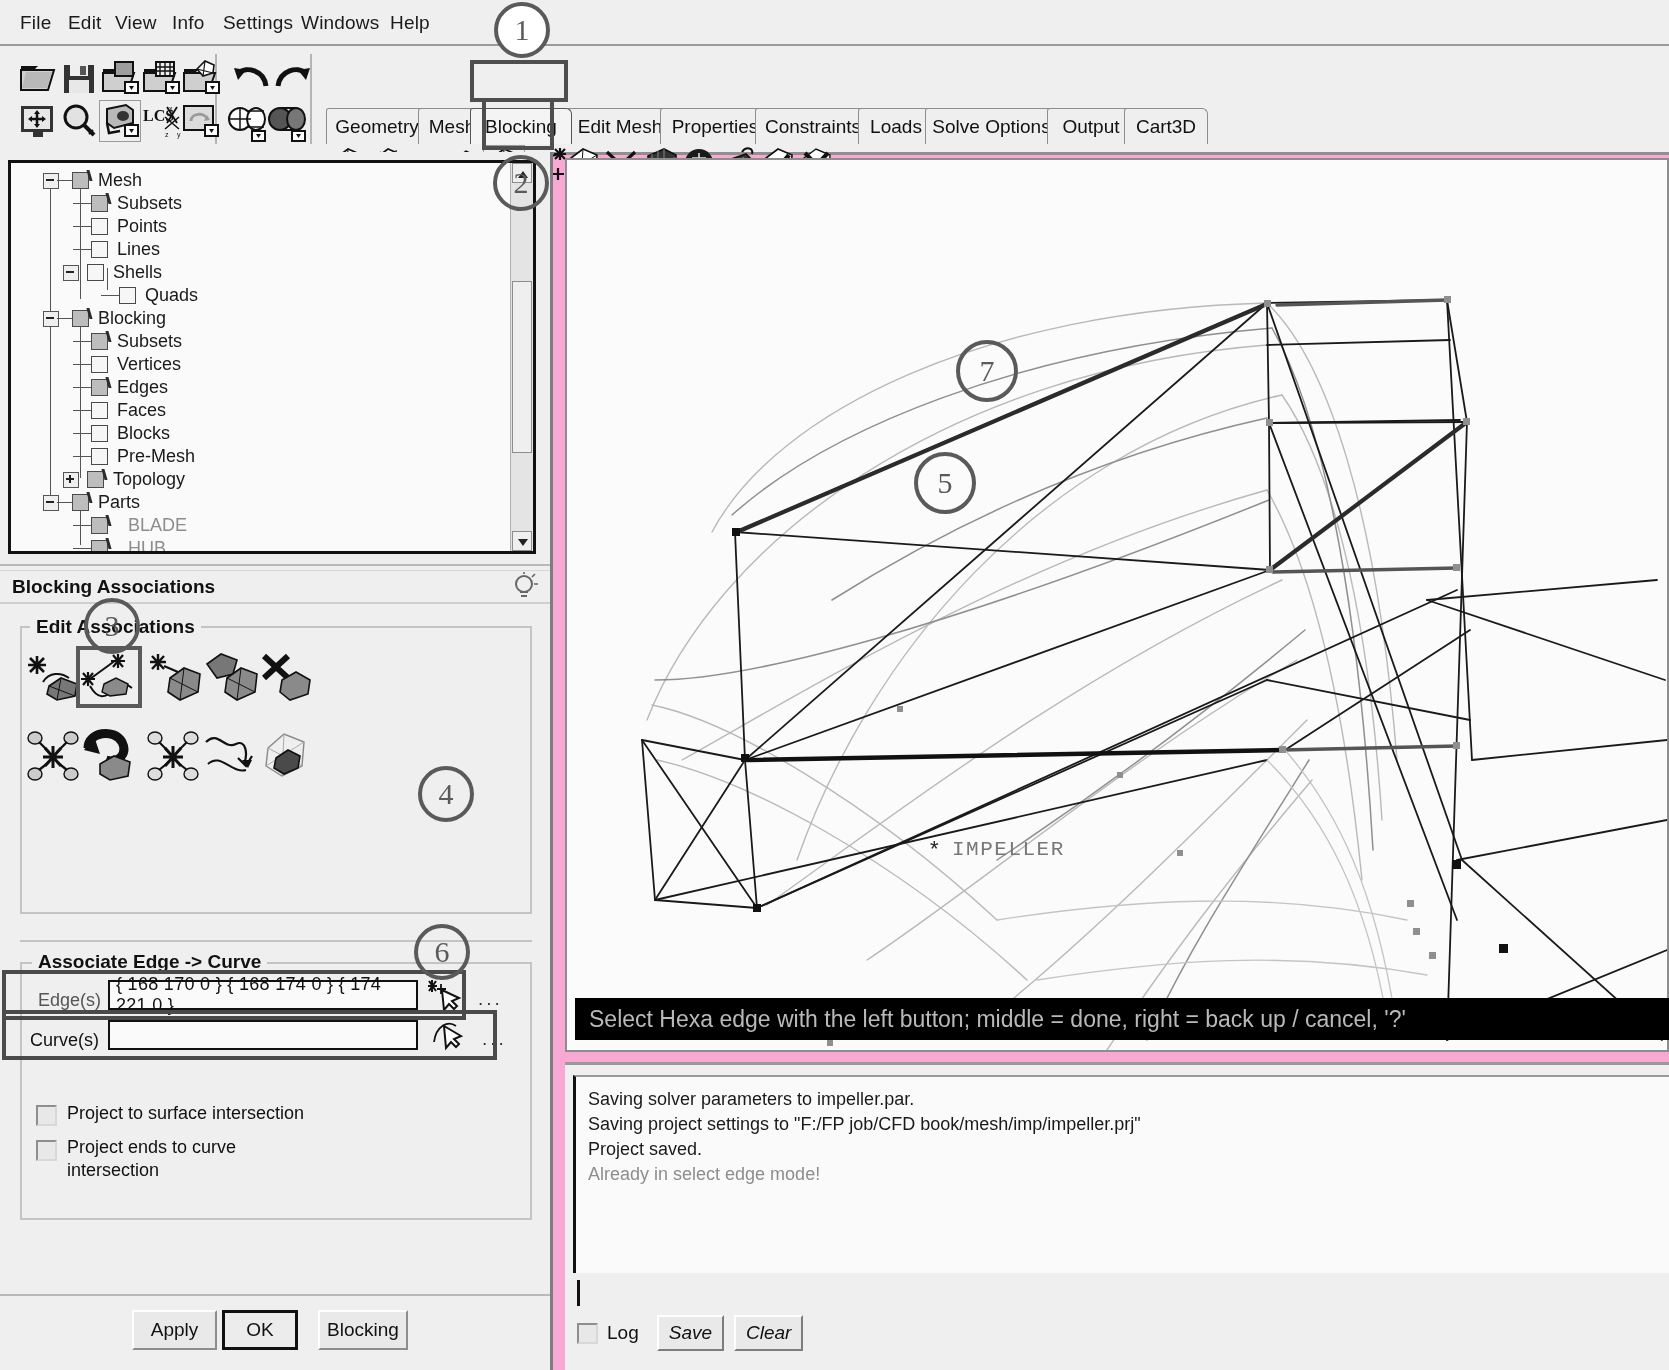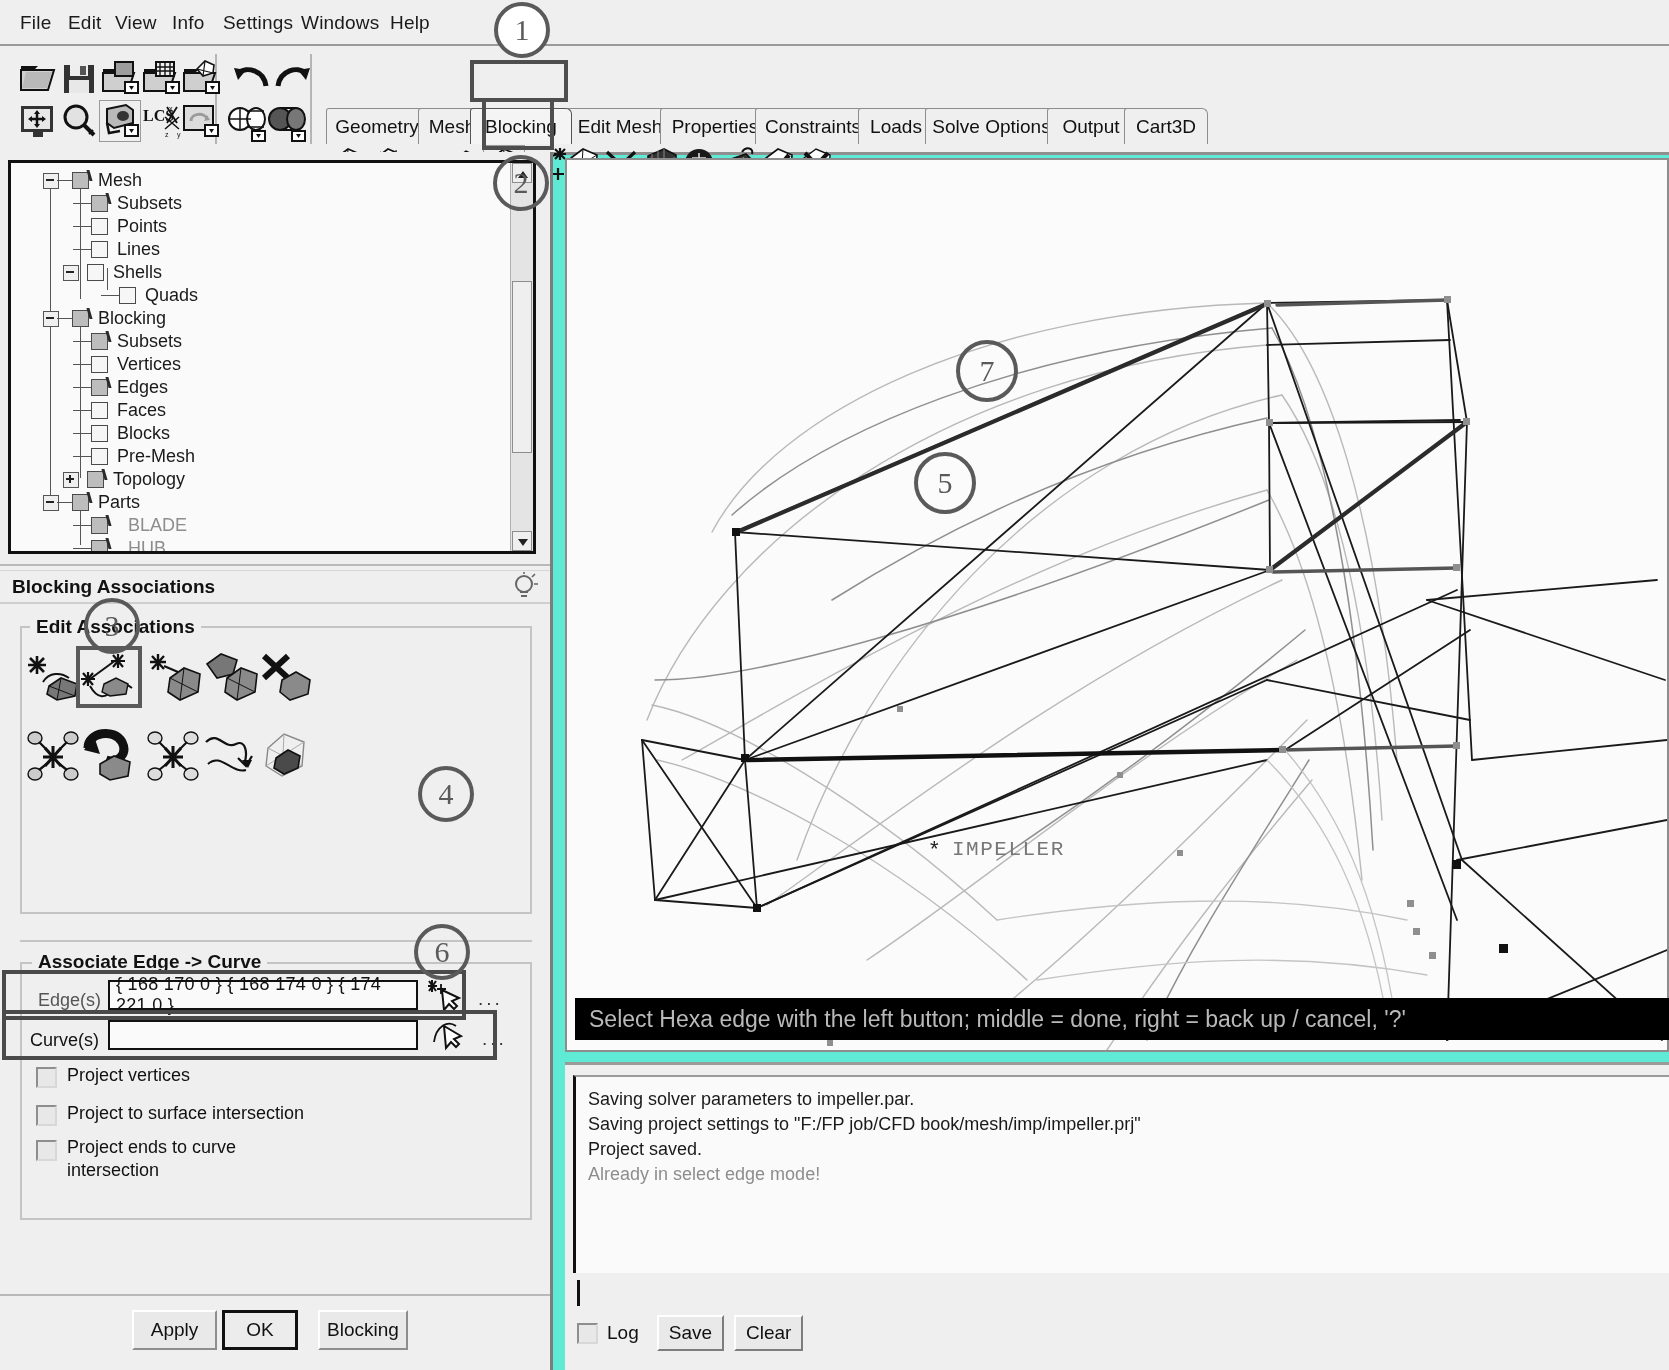--- a/index.html
+++ b/index.html
@@ -1,20 +1,20 @@
 <!DOCTYPE html>
 <html><head>
 <meta charset="utf-8">
 <style>
   html,body{margin:0;padding:0;background:#fff;}
   body{width:1669px;height:1370px;position:relative;overflow:hidden;
        font-family:"Liberation Sans",sans-serif;color:#000;}
 
   
-  .app{position:absolute;inset:0;background:#5eead4;}
+  .app{position:absolute;inset:0;background:#f9a8d4;}
 
   
   .menubar{position:absolute;left:0;top:0;width:1669px;height:44px;
            background:#efefef;border-bottom:2px solid #9a9a9a;}
   .menu-item{position:absolute;top:12px;font-size:19px;color:#1a1a1a;
              letter-spacing:.2px;cursor:default;white-space:nowrap;}
 
   
   .toolbar{position:absolute;left:0;top:46px;width:1669px;height:106px;
            background:#efefef;border-bottom:3px solid #8f8f8f;}
@@ -118,21 +118,21 @@
           border-left:3px solid #111;border-top:2px solid #9a9a9a;box-sizing:border-box;padding:10px 0 0 12px;}
   .logline{font-size:18px;color:#1a1a1a;line-height:25px;white-space:nowrap;}
   .logline.dim{color:#8d8d8d;}
   .caret{position:absolute;left:12px;top:215px;width:3px;height:26px;background:#111;}
   .logbtnrow{position:absolute;left:12px;top:250px;display:flex;align-items:center;}
   .logchk{width:17px;height:17px;border:2px solid #8e8e8e;border-right-color:#d8d8d8;
           border-bottom-color:#d8d8d8;background:#e8e8e8;margin-right:9px;}
   .logchk-label{font-size:19px;color:#111;margin-right:18px;}
   .sbtn{height:36px;background:#e9e9e9;border:2px solid #fff;border-right-color:#7d7d7d;
         border-bottom-color:#7d7d7d;box-sizing:border-box;display:flex;align-items:center;
-        justify-content:center;font-size:19px;color:#111;padding:0 10px;margin-right:10px;}
+        justify-content:center;font-size:19px;color:#111;padding:0 10px;margin-right:10px;font-style:italic;}
 
   
   .callout{position:absolute;border:4px solid #5a5a5a;border-radius:50%;
            display:flex;align-items:center;justify-content:center;
            font-family:"Liberation Serif",serif;font-size:30px;color:#5a5a5a;
            background:transparent;z-index:20;}
   .callout.onwhite{background:#fff;}
 </style>
 </head>
 <body>
@@ -615,24 +615,20 @@
     <div class="fld" style="left:108px;top:868px;width:310px;height:30px"></div>
     <div class="tbtn" style="left:432px;top:864px;width:38px;height:38px">
       <svg width="38" height="38" viewBox="0 0 38 38">
           <path d="M2 26 C4 10, 16 4, 24 10" stroke="#111" stroke-width="1.8" fill="none"></path>
           <path d="M12 10 L14 32 L19 26 L24 31 L27 28 L22 23 L29 20 Z" fill="#fff" stroke="#111" stroke-width="2"></path>
         </svg>
     </div>
     <div class="dots" style="left:482px;top:876px">...</div>
     <div class="fld-highlight" style="left:2px;top:858px;width:495px;height:50px"></div>
 
-    <div class="chk-row" style="left:36px;top:913px;width:400px">
-      <span class="chk"></span>
-      <span>Project vertices</span>
-    </div>
     <div class="chk-row" style="left:36px;top:951px;width:420px">
       <span class="chk"></span>
       <span>Project to surface intersection</span>
     </div>
     <div class="chk-row" style="left:36px;top:984px;width:320px;white-space:pre-line;line-height:23px">
       <span class="chk" style="margin-top:4px"></span>
       <span>Project ends to curve
 intersection</span>
     </div>
 

